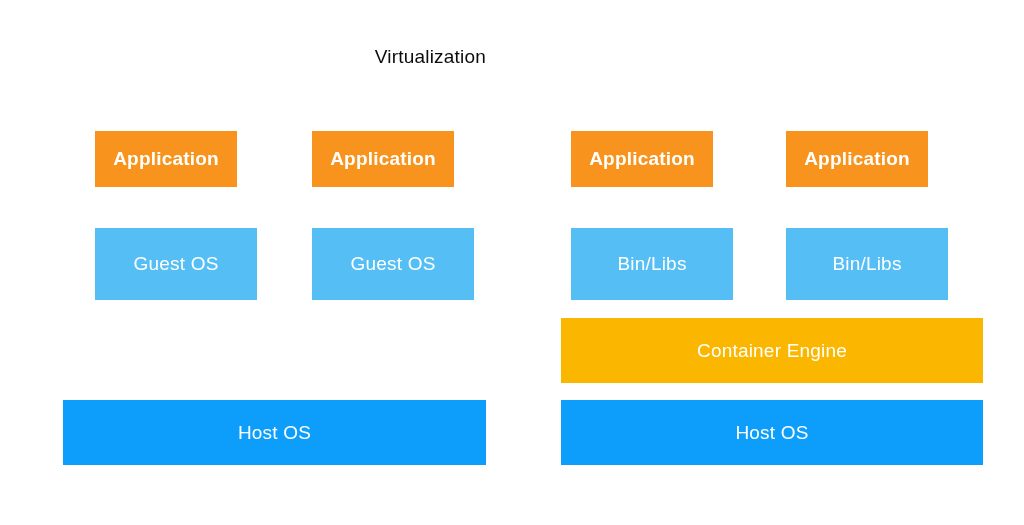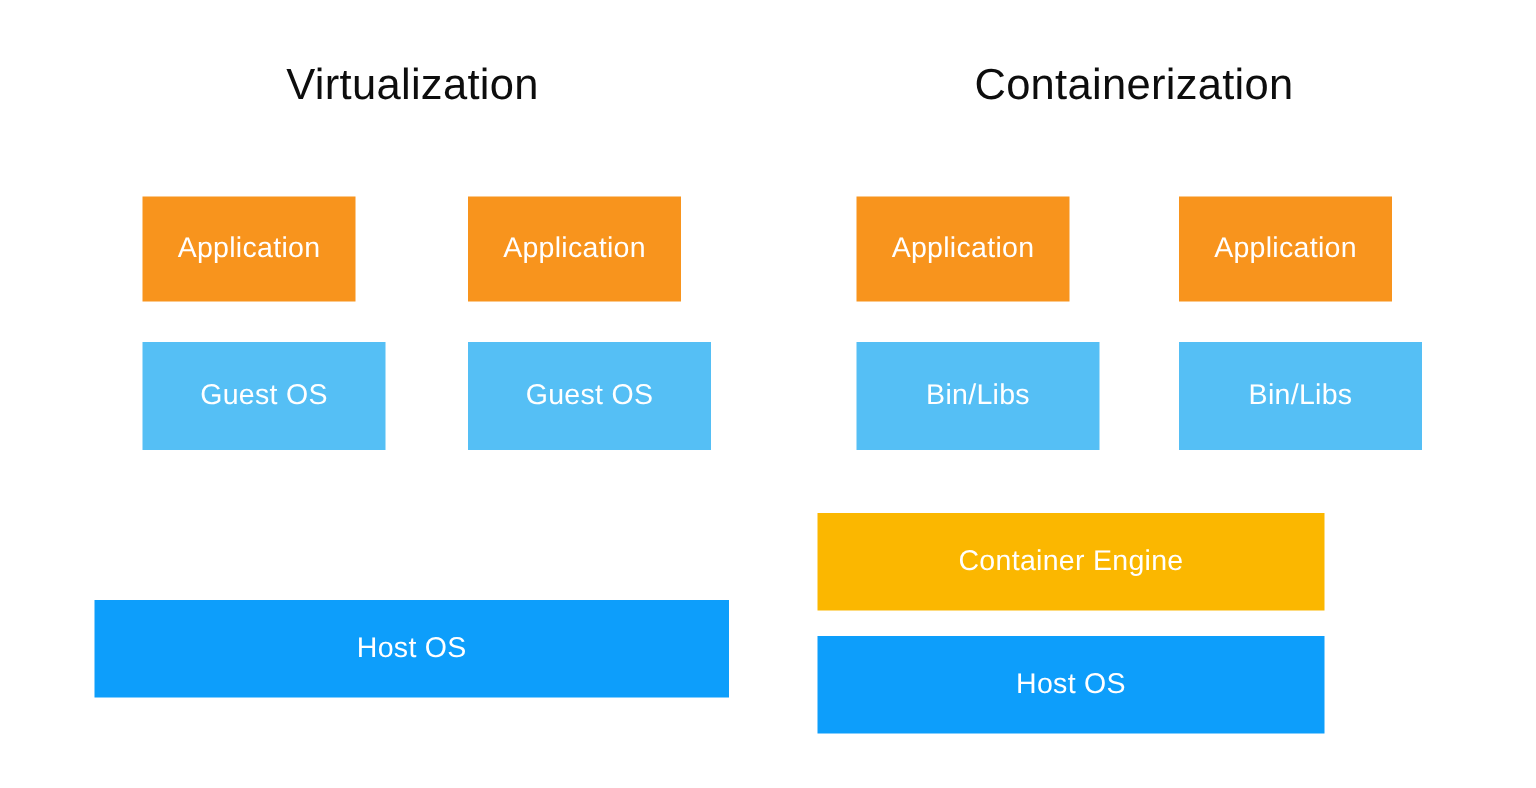--- a/index.html
+++ b/index.html
@@ -12,71 +12,70 @@
     position: relative;
     width: 1024px;
     height: 525px;
     background: var(--background, #ffffff);
     overflow: hidden;
   }
   .panel-title {
     position: absolute;
     top: 41px;
     width: 422px;
-    text-align: center;
-    font-size: 29px;
+    text-align: right;
+    font-size: 19px;
     line-height: 32px;
     font-weight: 400;
     color: var(--title-text, #0d0d0d);
     letter-spacing: 0.2px;
   }
   .box {
     position: absolute;
     display: flex;
     align-items: center;
     justify-content: center;
     color: var(--box-text, #ffffff);
     font-size: 19px;
     letter-spacing: 0.2px;
     box-sizing: border-box;
   }
-  .app-box    { background: var(--app-orange, #F8941D); width: 142px; height: 70px; top: 131px; }
+  .app-box    { background: var(--app-orange, #F8941D); width: 142px; height: 56px; top: 131px; font-weight: bold; }
   .mid-box    { background: var(--mid-blue, #55BFF5);   width: 162px; height: 72px; top: 228px; }
   .engine-bar { background: var(--engine-amber, #FBB700); height: 65px; top: 318px; }
   .host-bar   { background: var(--host-blue, #0D9EFB);    height: 65px; top: 400px; }
 
   
   .v-title  { left: 64px; }
   .v-col-a  { left: 95px; }
   .v-col-b  { left: 312px; }
   .v-wide   { left: 63px; width: 423px; }
 
   
   .c-title  { left: 545px; }
   .c-col-a  { left: 571px; }
   .c-col-b  { left: 786px; }
-  .c-wide   { left: 545px; width: 338px; margin-top: 24px; }
+  .c-wide   { left: 561px; width: 422px; }
 </style>
 </head>
 <body>
 
 <div class="canvas">
 
   <div class="panel-title v-title">Virtualization</div>
 
   <div class="box app-box v-col-a">Application</div>
   <div class="box app-box v-col-b">Application</div>
 
   <div class="box mid-box v-col-a">Guest OS</div>
   <div class="box mid-box v-col-b">Guest OS</div>
 
 
   <div class="box host-bar v-wide">Host OS</div>
 
-  <div class="panel-title c-title">Containerization</div>
 
   <div class="box app-box c-col-a">Application</div>
   <div class="box app-box c-col-b">Application</div>
 
   <div class="box mid-box c-col-a">Bin/Libs</div>
   <div class="box mid-box c-col-b">Bin/Libs</div>
 
   <div class="box engine-bar c-wide">Container Engine</div>
 
   <div class="box host-bar c-wide">Host OS</div>

